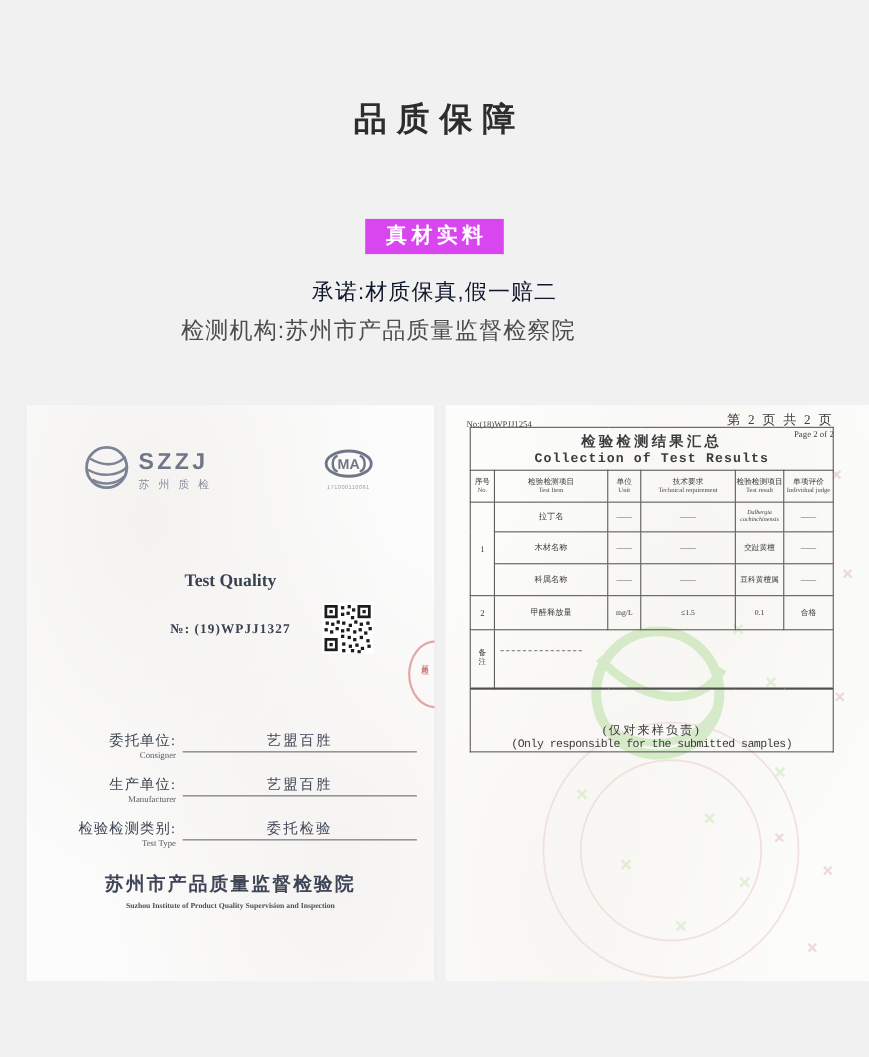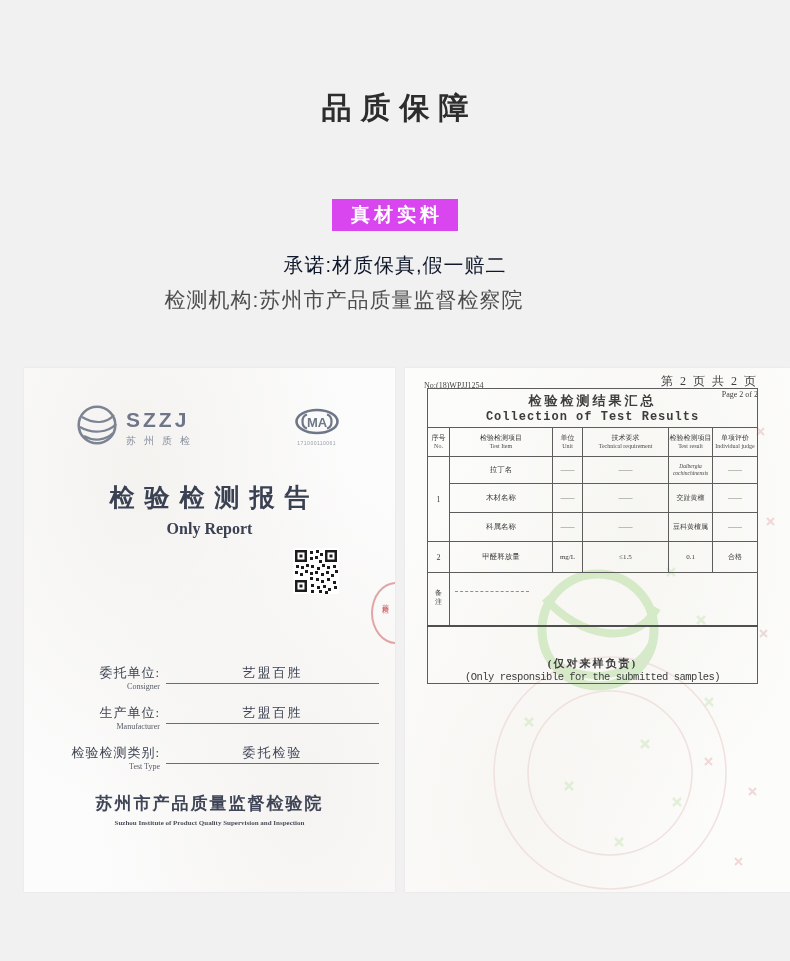--- a/index.html
+++ b/index.html
@@ -124,21 +124,21 @@
   td.c-unit, td.c-judge { font-size:7px; }
   td.c-req  { font-size:7px; text-align:left; padding-left:4px; }
   td.c-res  { font-size:7px; }
   td.c-res.latin { font-size:5.5px; font-style:italic; line-height:7px; padding:1px; word-break:break-word; }
   td.c-no { font-size:8px; }
   tr.r1a td { height:27px; } tr.r1b td, tr.r1c td { height:29px; } tr.r2 td { height:31px; }
   tr.trow-remark td { height:53px; vertical-align:top; }
   .remark-label { font-size:7px; white-space:pre-line; line-height:9px; padding-top:16px; }
   .remark-line { width:74px; border-top:1px dashed #8e8e8e; margin:18px 0 0 5px; }
   tr.trow-foot td { height:30px; border-top:2px solid #4f4f4f; }
-  .f-cn { font-size:11px; font-weight:bold; letter-spacing:2px;margin-top:29px; }
+  .f-cn { font-size:11px; font-weight:normal; letter-spacing:2px;margin-top:29px; }
   .f-en { font-size:10.5px; font-family:"Liberation Mono", monospace; letter-spacing:-.5px; }
   .overlay { position:absolute; left:0; top:0; pointer-events:none; }
 </style>
 </head>
 <body>
 
 <div class="hdr">
   <div class="page-title">品质保障</div>
   <div class="badge">真材实料</div>
   <div class="promise1">承诺:材质保真,假一赔二</div>
@@ -161,22 +161,22 @@
   <div class="cma">
     <svg width="46" height="27" viewBox="0 0 46 27">
       <ellipse cx="23" cy="13.5" rx="20.5" ry="11.5" fill="none" stroke="#6f7687" stroke-width="2.6"></ellipse>
       <path d="M13 6.5 C 7 8, 7 19, 13 20.5" fill="none" stroke="#6f7687" stroke-width="2.2"></path>
       <path d="M33 6.5 C 39 8, 39 19, 33 20.5" fill="none" stroke="#6f7687" stroke-width="2.2"></path>
       <text x="23" y="18.5" text-anchor="middle" font-family="Liberation Sans, sans-serif" font-size="13" font-weight="bold" fill="#6f7687">MA</text>
     </svg>
     <div class="cma-num">171000110061</div>
   </div>
 
-  <div class="cover-title serif">检验检测报告</div>
-  <div class="cover-sub serif">Only Report</div>
+  <div class="cover-sub serif">Test Quality</div>
+  <div class="cover-no serif">№: (19)WPJJ1327</div>
 
   <svg class="qr" viewBox="0 0 46 46">
     <rect width="46" height="46" fill="#fff"></rect>
     <g fill="#1c1c1c">
       <rect x="2" y="2" width="12" height="12"></rect>
         <rect x="32" y="2" width="12" height="12"></rect>
         <rect x="2" y="32" width="12" height="12"></rect>
       <rect x="4.5" y="4.5" width="7" height="7" fill="#fff"></rect>
         <rect x="34.5" y="4.5" width="7" height="7" fill="#fff"></rect>
         <rect x="4.5" y="34.5" width="7" height="7" fill="#fff"></rect>

